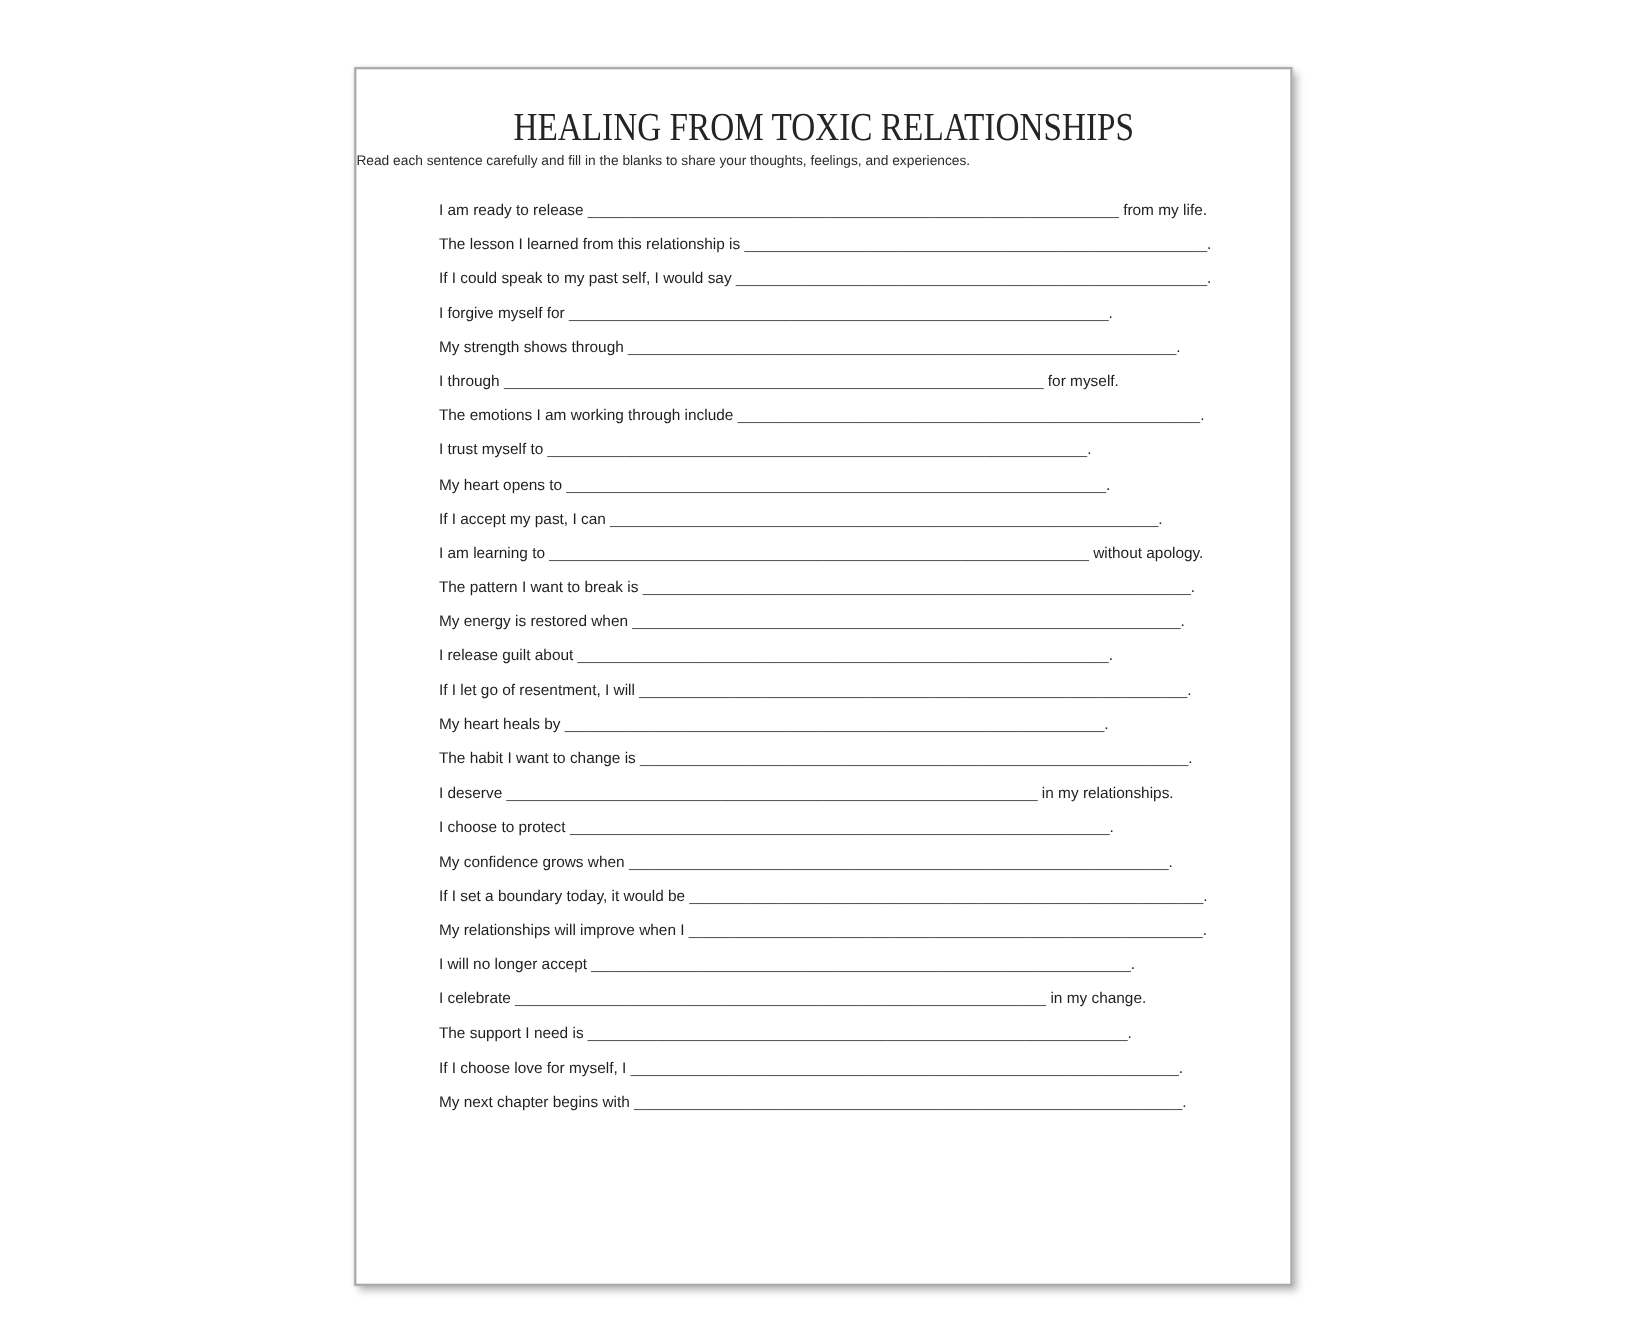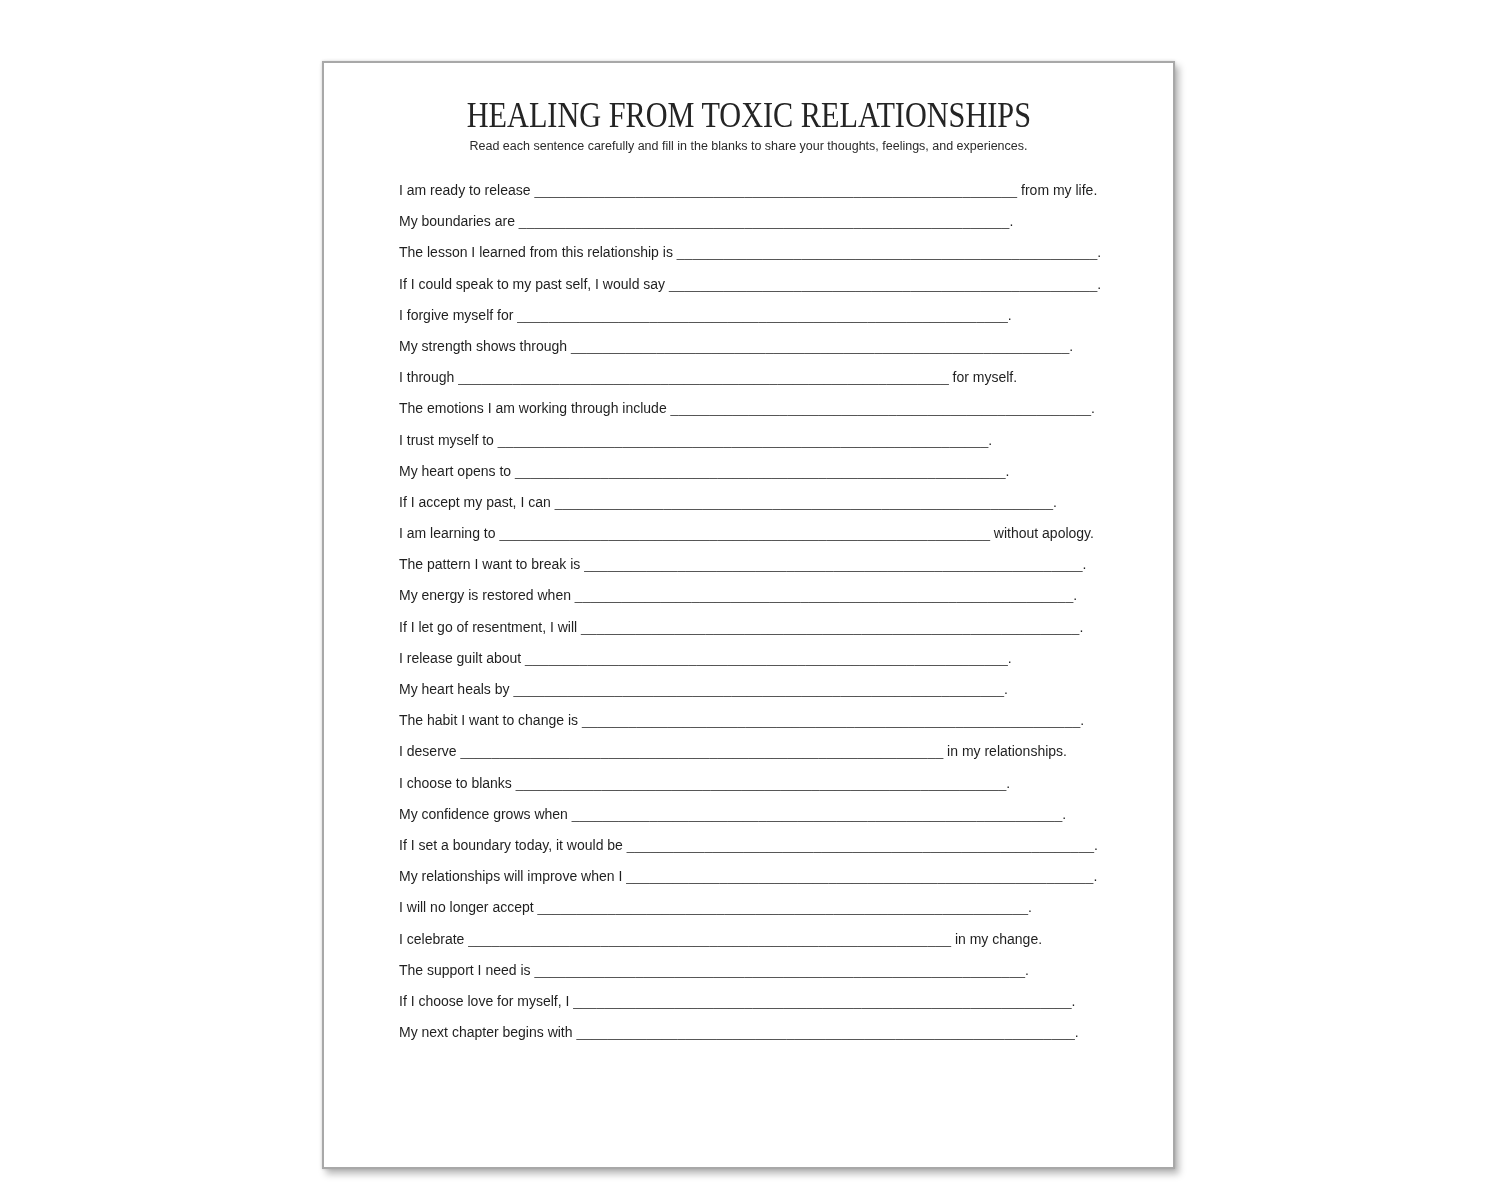--- a/index.html
+++ b/index.html
@@ -35,21 +35,21 @@
     color: #242424;
     transform: scaleX(0.84);
     transform-origin: 50% 50%;
     white-space: nowrap;
   }
   .page-subtitle {
     margin: 2px 0 0 0;
     font-size: 12.5px;
     line-height: 17px;
     color: #2b2b2b;
-    text-align: center;
+    text-align: left;
   }
   .lines {
     margin: 20px 38px 0 75px;
   }
   .line {
     height: 31.2px;
     line-height: 31.2px;
     font-size: 14px;
     color: #1f1f1f;
     white-space: pre;
@@ -65,21 +65,20 @@
 
 <div class="canvas">
   <div class="sheet">
     <div class="header">
       <h1 class="page-title">HEALING FROM TOXIC RELATIONSHIPS</h1>
       <p class="page-subtitle">Read each sentence carefully and fill in the blanks to share your thoughts, feelings, and experiences.</p>
     </div>
     <div class="lines" id="lines">
   <div class="line"><span class="prefix">I am ready to release </span><span class="blank">______________________________________________________________</span><span class="suffix"> from my life.</span></div>
 
-  <div class="line"><span class="prefix">My boundaries are </span><span class="blank">_______________________________________________________________</span><span class="suffix">.</span></div>
 
   <div class="line"><span class="prefix">The lesson I learned from this relationship is </span><span class="blank">______________________________________________________</span><span class="suffix">.</span></div>
 
   <div class="line"><span class="prefix">If I could speak to my past self, I would say </span><span class="blank">_______________________________________________________</span><span class="suffix">.</span></div>
 
   <div class="line"><span class="prefix">I forgive myself for </span><span class="blank">_______________________________________________________________</span><span class="suffix">.</span></div>
 
   <div class="line"><span class="prefix">My strength shows through </span><span class="blank">________________________________________________________________</span><span class="suffix">.</span></div>
 
   <div class="line"><span class="prefix">I through </span><span class="blank">_______________________________________________________________</span><span class="suffix"> for myself.</span></div>
@@ -91,31 +90,31 @@
   <div class="line"><span class="prefix">My heart opens to </span><span class="blank">_______________________________________________________________</span><span class="suffix">.</span></div>
 
   <div class="line"><span class="prefix">If I accept my past, I can </span><span class="blank">________________________________________________________________</span><span class="suffix">.</span></div>
 
   <div class="line"><span class="prefix">I am learning to </span><span class="blank">_______________________________________________________________</span><span class="suffix"> without apology.</span></div>
 
   <div class="line"><span class="prefix">The pattern I want to break is </span><span class="blank">________________________________________________________________</span><span class="suffix">.</span></div>
 
   <div class="line"><span class="prefix">My energy is restored when </span><span class="blank">________________________________________________________________</span><span class="suffix">.</span></div>
 
+  <div class="line"><span class="prefix">I release guilt about </span><span class="blank">______________________________________________________________</span><span class="suffix">.</span></div>
+
   <div class="line"><span class="prefix">If I let go of resentment, I will </span><span class="blank">________________________________________________________________</span><span class="suffix">.</span></div>
-
-  <div class="line"><span class="prefix">I release guilt about </span><span class="blank">______________________________________________________________</span><span class="suffix">.</span></div>
 
   <div class="line"><span class="prefix">My heart heals by </span><span class="blank">_______________________________________________________________</span><span class="suffix">.</span></div>
 
   <div class="line"><span class="prefix">The habit I want to change is </span><span class="blank">________________________________________________________________</span><span class="suffix">.</span></div>
 
   <div class="line"><span class="prefix">I deserve </span><span class="blank">______________________________________________________________</span><span class="suffix"> in my relationships.</span></div>
 
-  <div class="line"><span class="prefix">I choose to blanks </span><span class="blank">_______________________________________________________________</span><span class="suffix">.</span></div>
+  <div class="line"><span class="prefix">I choose to protect </span><span class="blank">_______________________________________________________________</span><span class="suffix">.</span></div>
 
   <div class="line"><span class="prefix">My confidence grows when </span><span class="blank">_______________________________________________________________</span><span class="suffix">.</span></div>
 
   <div class="line"><span class="prefix">If I set a boundary today, it would be </span><span class="blank">____________________________________________________________</span><span class="suffix">.</span></div>
 
 
 
   <div class="line"><span class="prefix">My relationships will improve when I </span><span class="blank">____________________________________________________________</span><span class="suffix">.</span></div>
 
   <div class="line"><span class="prefix">I will no longer accept </span><span class="blank">_______________________________________________________________</span><span class="suffix">.</span></div>

